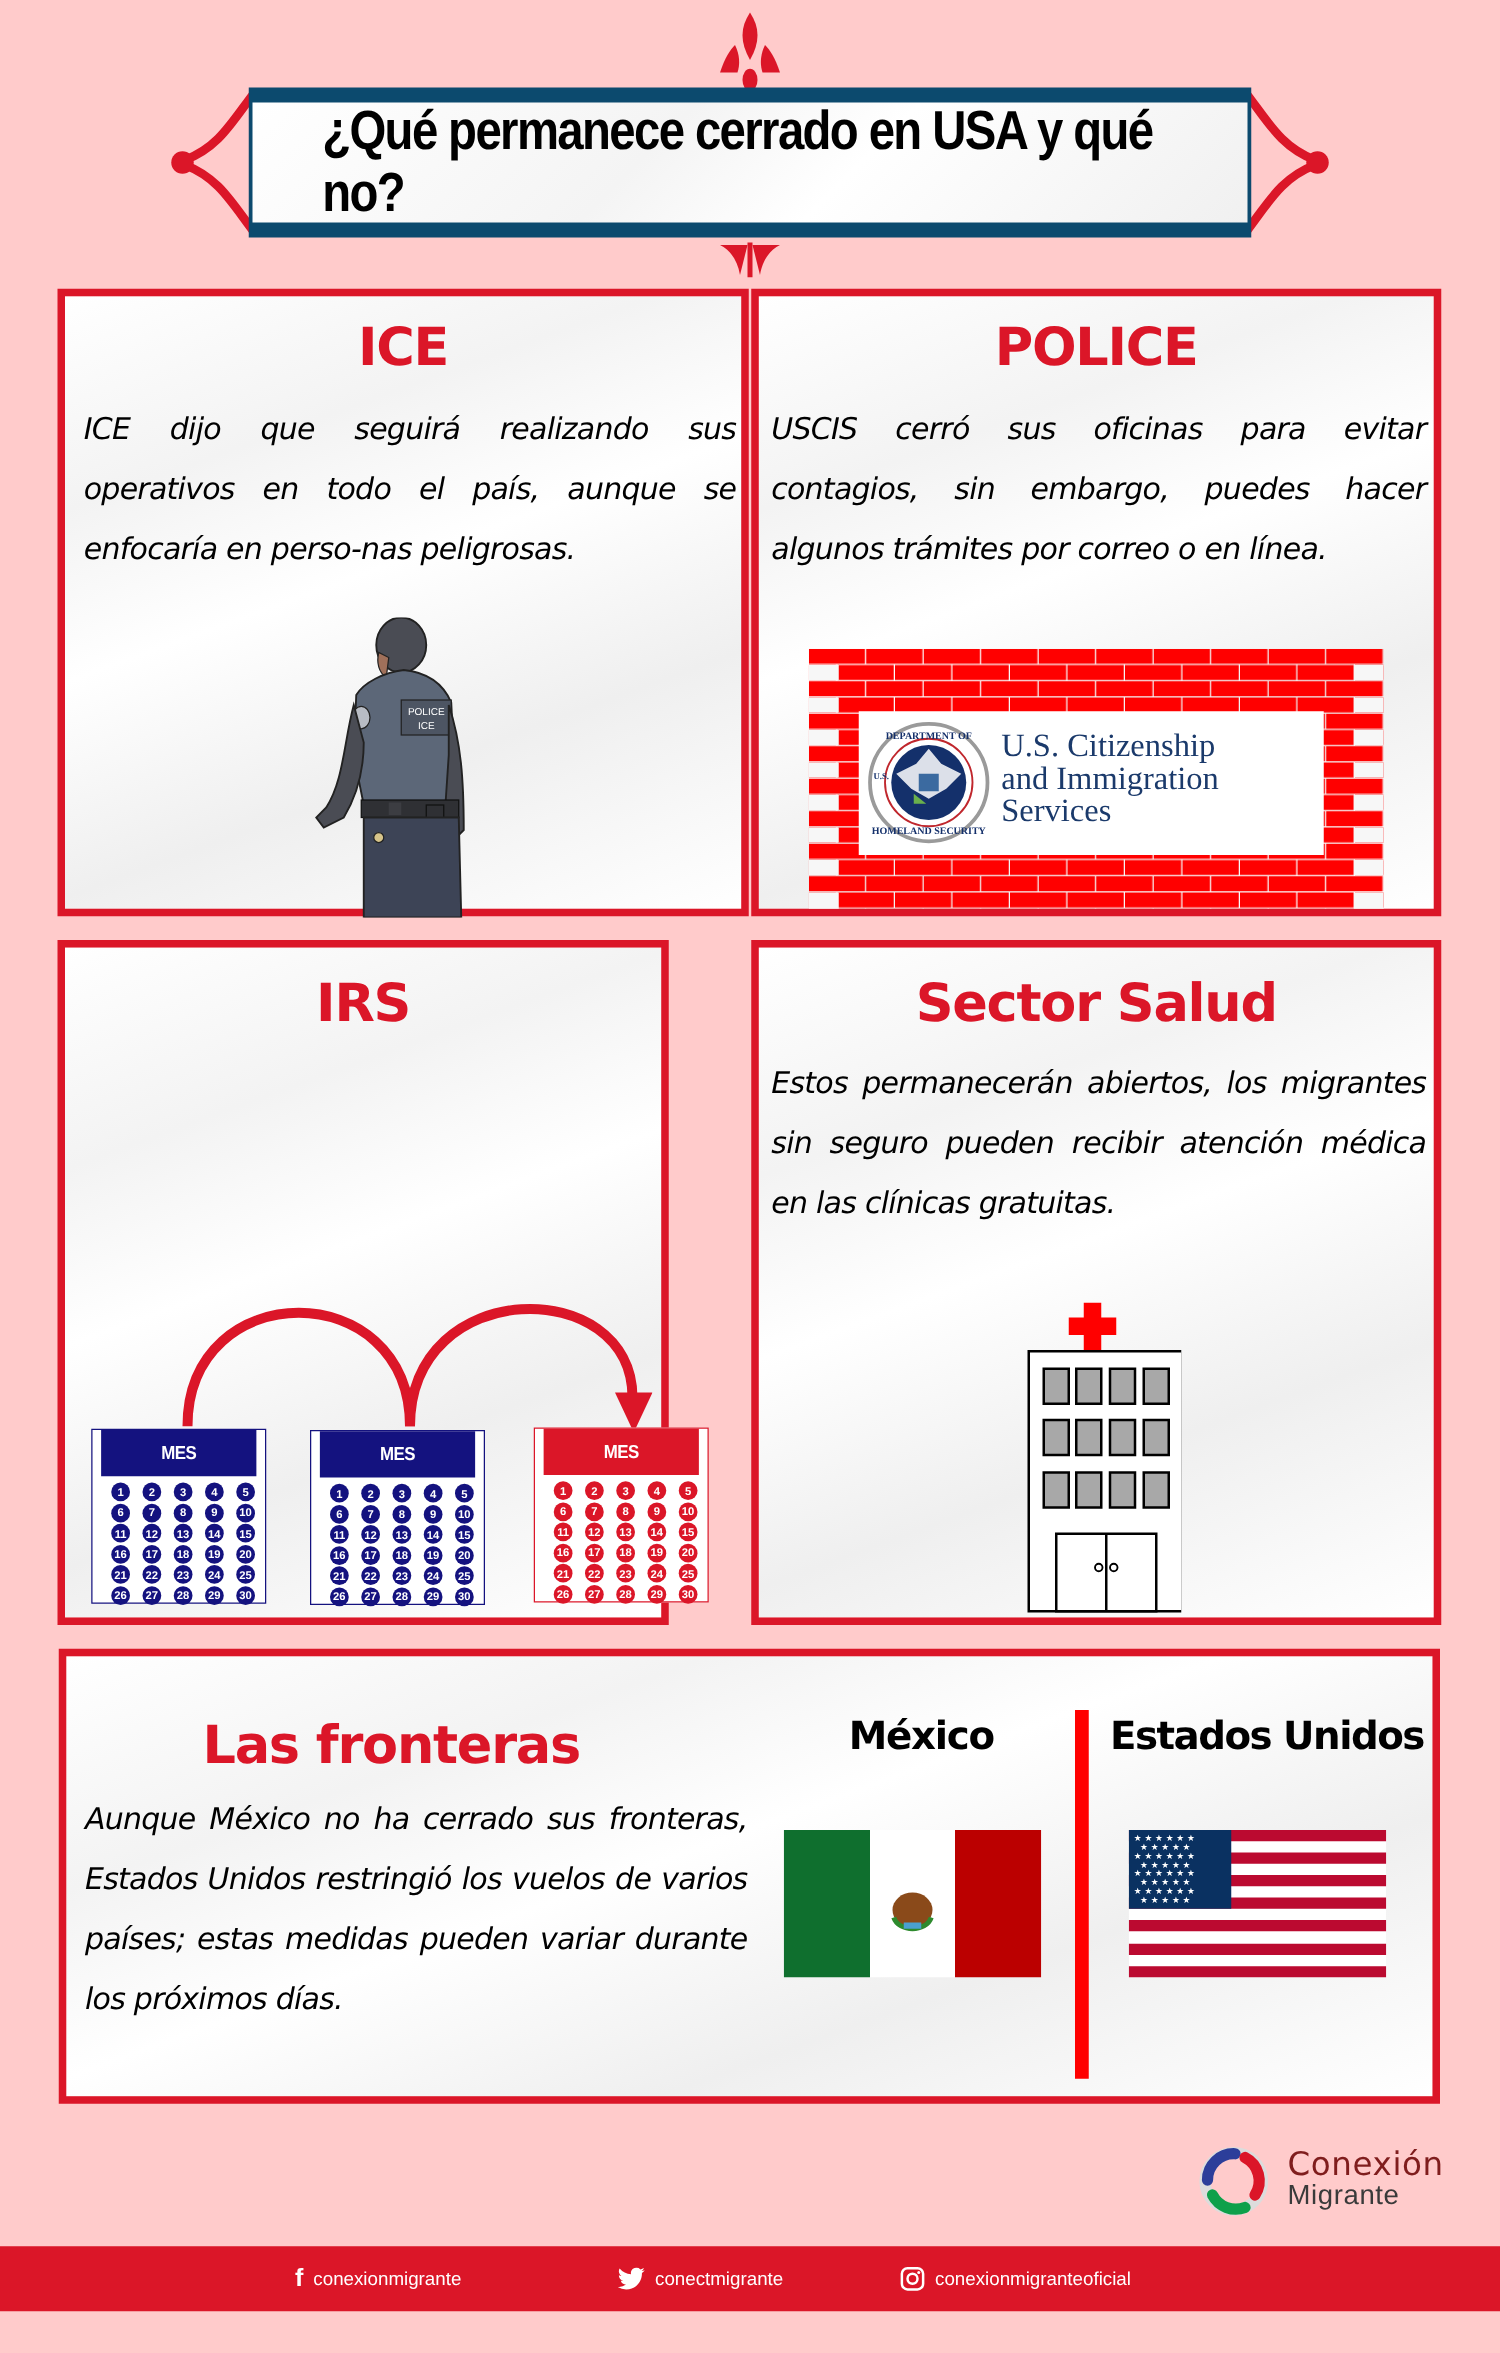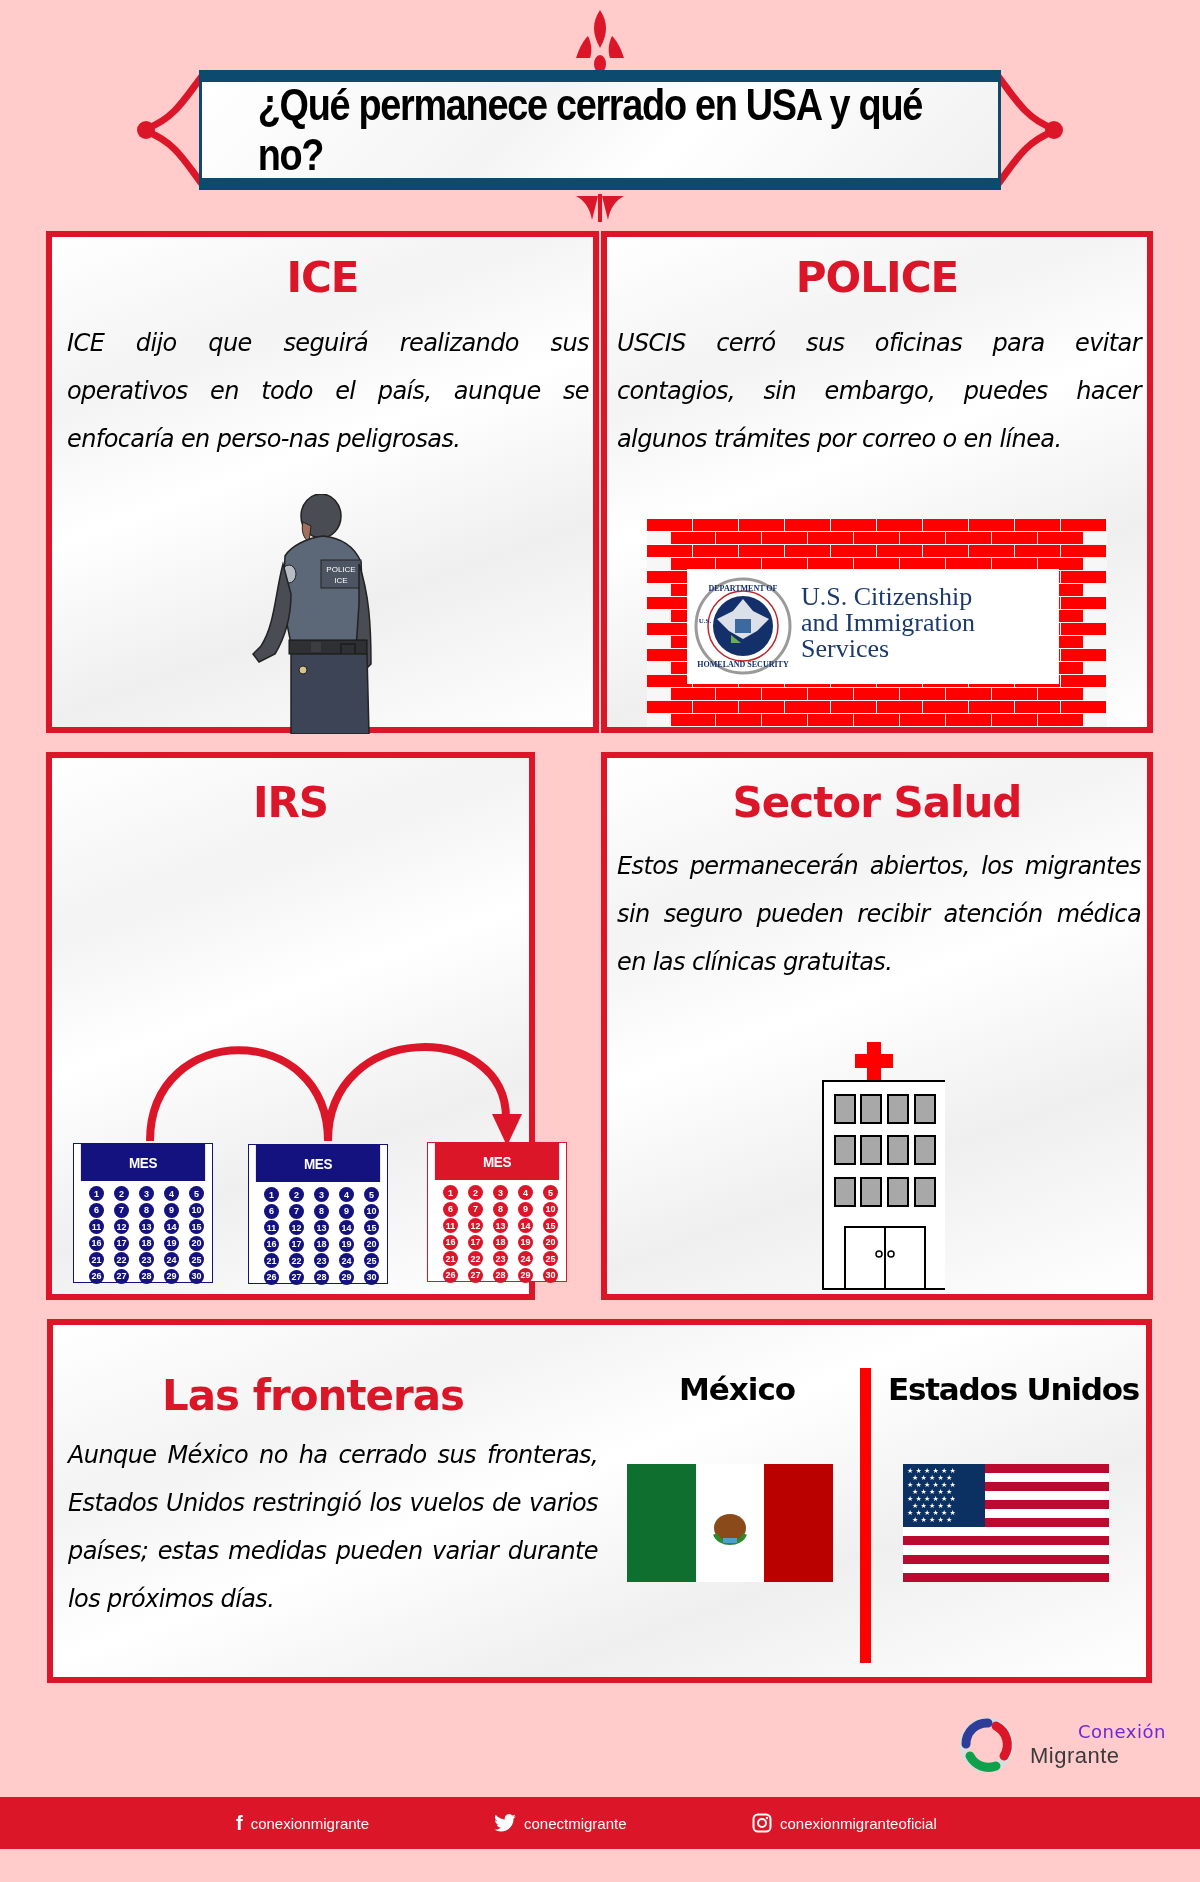--- a/index.html
+++ b/index.html
@@ -69,21 +69,21 @@
 
   
   .footer {
     position: absolute; left: 0; top: 1797px; width: 1200px; height: 52px;
     background: #db1628; color: #fff;
     font-family: "Liberation Sans", sans-serif; font-size: 15px;
   }
   .social { position: absolute; top: 0; height: 52px; display: flex; align-items: center; gap: 8px; }
 
   
-  .logo-text-top { font-family: "DejaVu Sans", sans-serif; font-size: 18px; color: #6d28d9; line-height: 24px; letter-spacing: 0.5px; margin-left: 48px; }
+  .logo-text-top { font-family: "DejaVu Sans", sans-serif; font-size: 26px; color: #7f1d1d; line-height: 24px; letter-spacing: 0.5px; }
   .logo-text-bot { font-family: Liberation Sans, sans-serif; font-size: 22px; color: #3a3a3a; line-height: 24px; letter-spacing: 0.5px; }
 </style>
 </head>
 <body>
 
 <svg class="ornament" style="left:540px;top:8px" width="120" height="66" viewBox="0 0 120 66">
   <path d="M60 2 C52 14 52 26 60 40 C68 26 68 14 60 2 Z" fill="#db1628"></path>
   <path d="M36 50 C40 38 44 32 48 28 C52 36 52 44 50 50 Z" fill="#db1628"></path>
   <path d="M84 50 C80 38 76 32 72 28 C68 36 68 44 70 50 Z" fill="#db1628"></path>
   <ellipse cx="60" cy="56" rx="6" ry="9" fill="#db1628"></ellipse>
@@ -388,21 +388,21 @@
   <a class="social" style="left:236px;">
     <span style="font-weight:bold;font-size:20px;font-family:'Liberation Sans',sans-serif;">f</span>
     <span>conexionmigrante</span>
   </a>
   <a class="social" style="left:494px;">
     <svg width="22" height="18" viewBox="0 0 24 20">
       <path d="M24 2.4a9.8 9.8 0 0 1-2.8.8A4.9 4.9 0 0 0 23.3.5a9.8 9.8 0 0 1-3.1 1.2A4.9 4.9 0 0 0 11.8 6 14 14 0 0 1 1.7.9a4.9 4.9 0 0 0 1.5 6.6 4.9 4.9 0 0 1-2.2-.6 4.9 4.9 0 0 0 3.9 4.8 4.9 4.9 0 0 1-2.2.1 4.9 4.9 0 0 0 4.6 3.4A9.9 9.9 0 0 1 0 17.3 14 14 0 0 0 7.5 19.5c9 0 14-7.5 14-14v-.6A10 10 0 0 0 24 2.4z" fill="#fff"></path>
     </svg>
     <span>conectmigrante</span>
   </a>
-  <a class="social" style="left:752px;">
+  <a class="social" style="left:720px;">
     <svg width="20" height="20" viewBox="0 0 20 20">
       <rect x="1.5" y="1.5" width="17" height="17" rx="4.5" fill="none" stroke="#fff" stroke-width="2"></rect>
       <circle cx="10" cy="10" r="4" fill="none" stroke="#fff" stroke-width="2"></circle>
       <circle cx="15" cy="5" r="1.2" fill="#fff"></circle>
     </svg>
     <span>conexionmigranteoficial</span>
   </a>
 </footer>
 
 </body></html>

